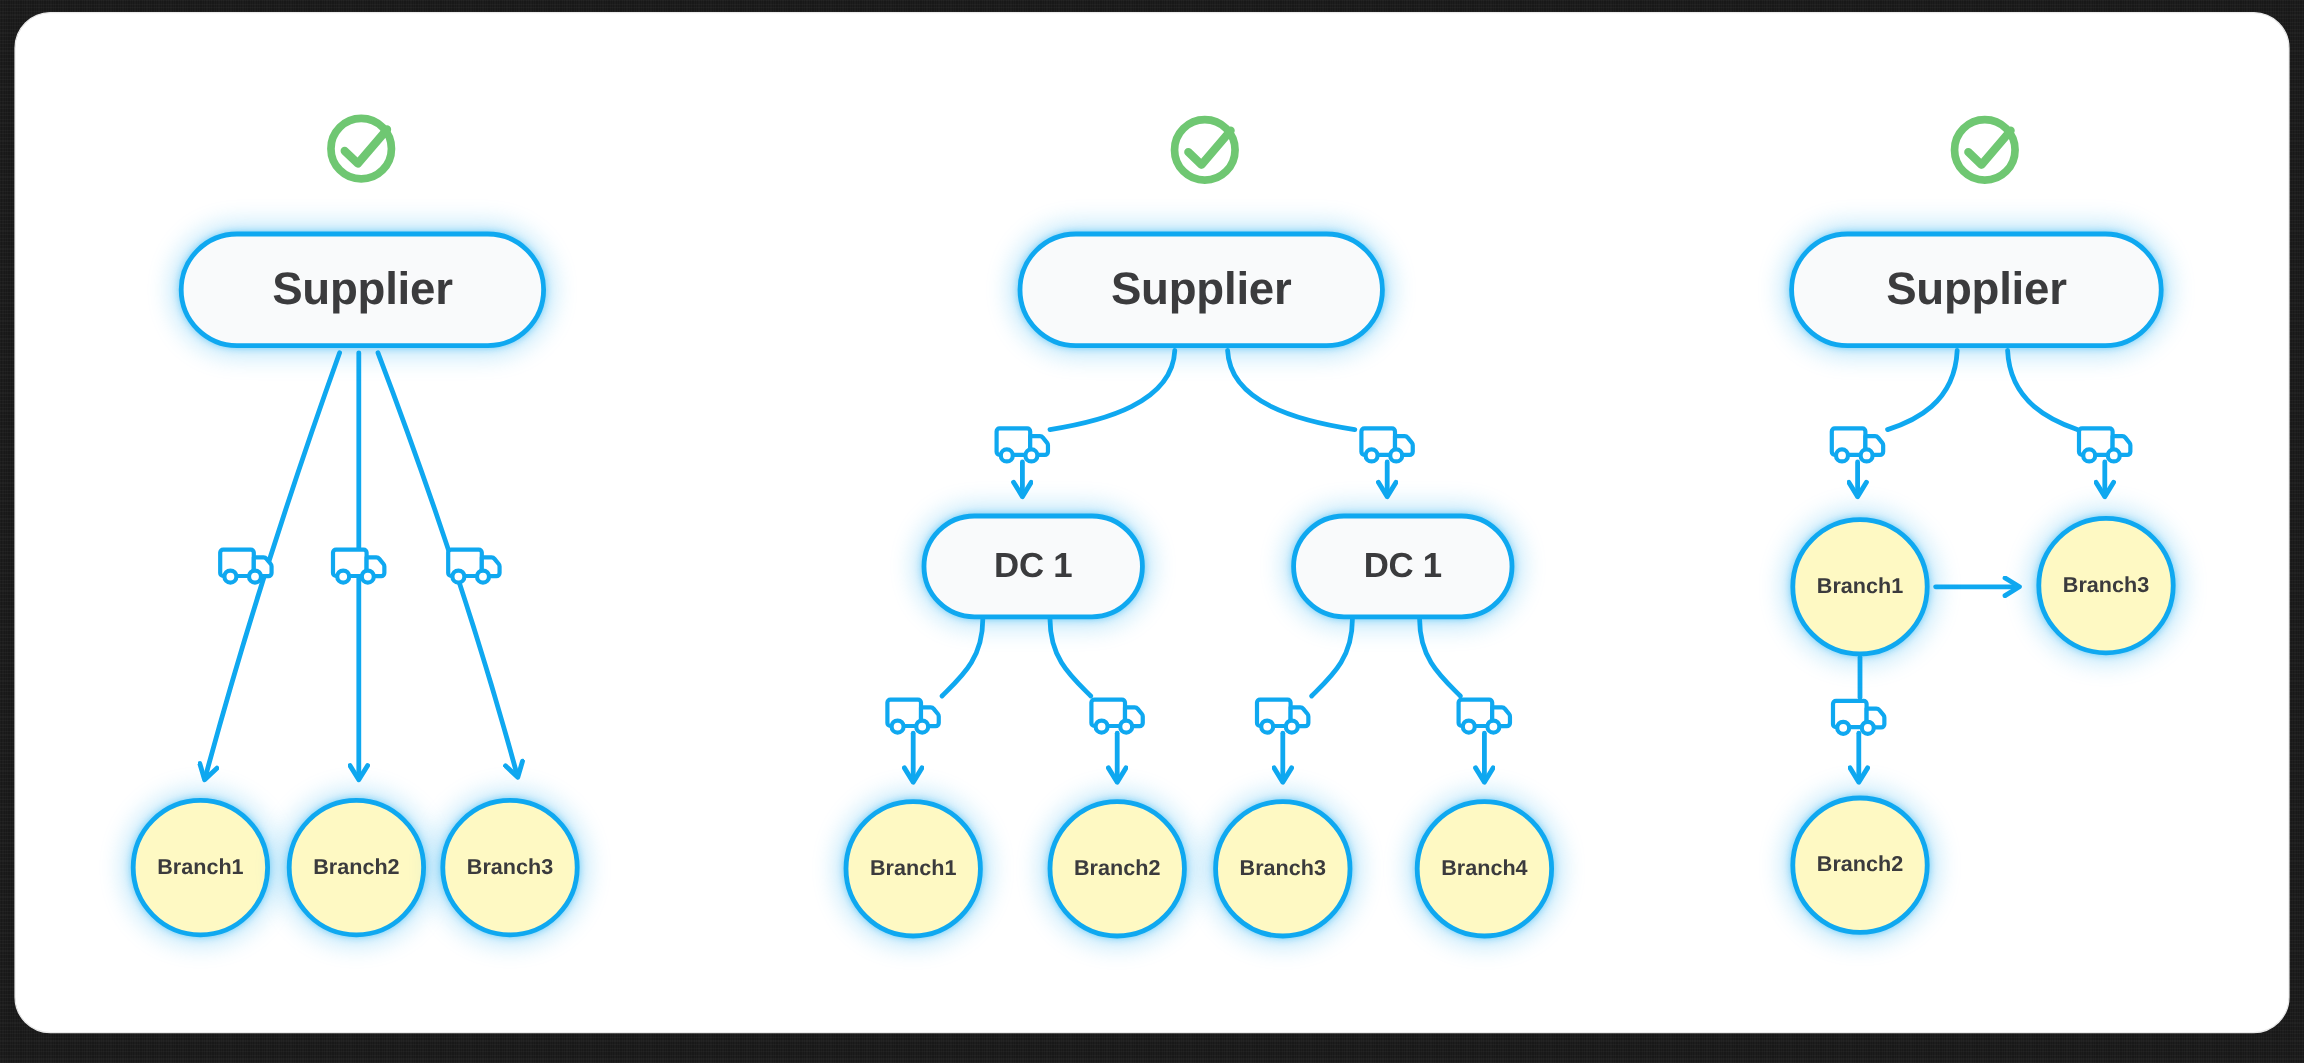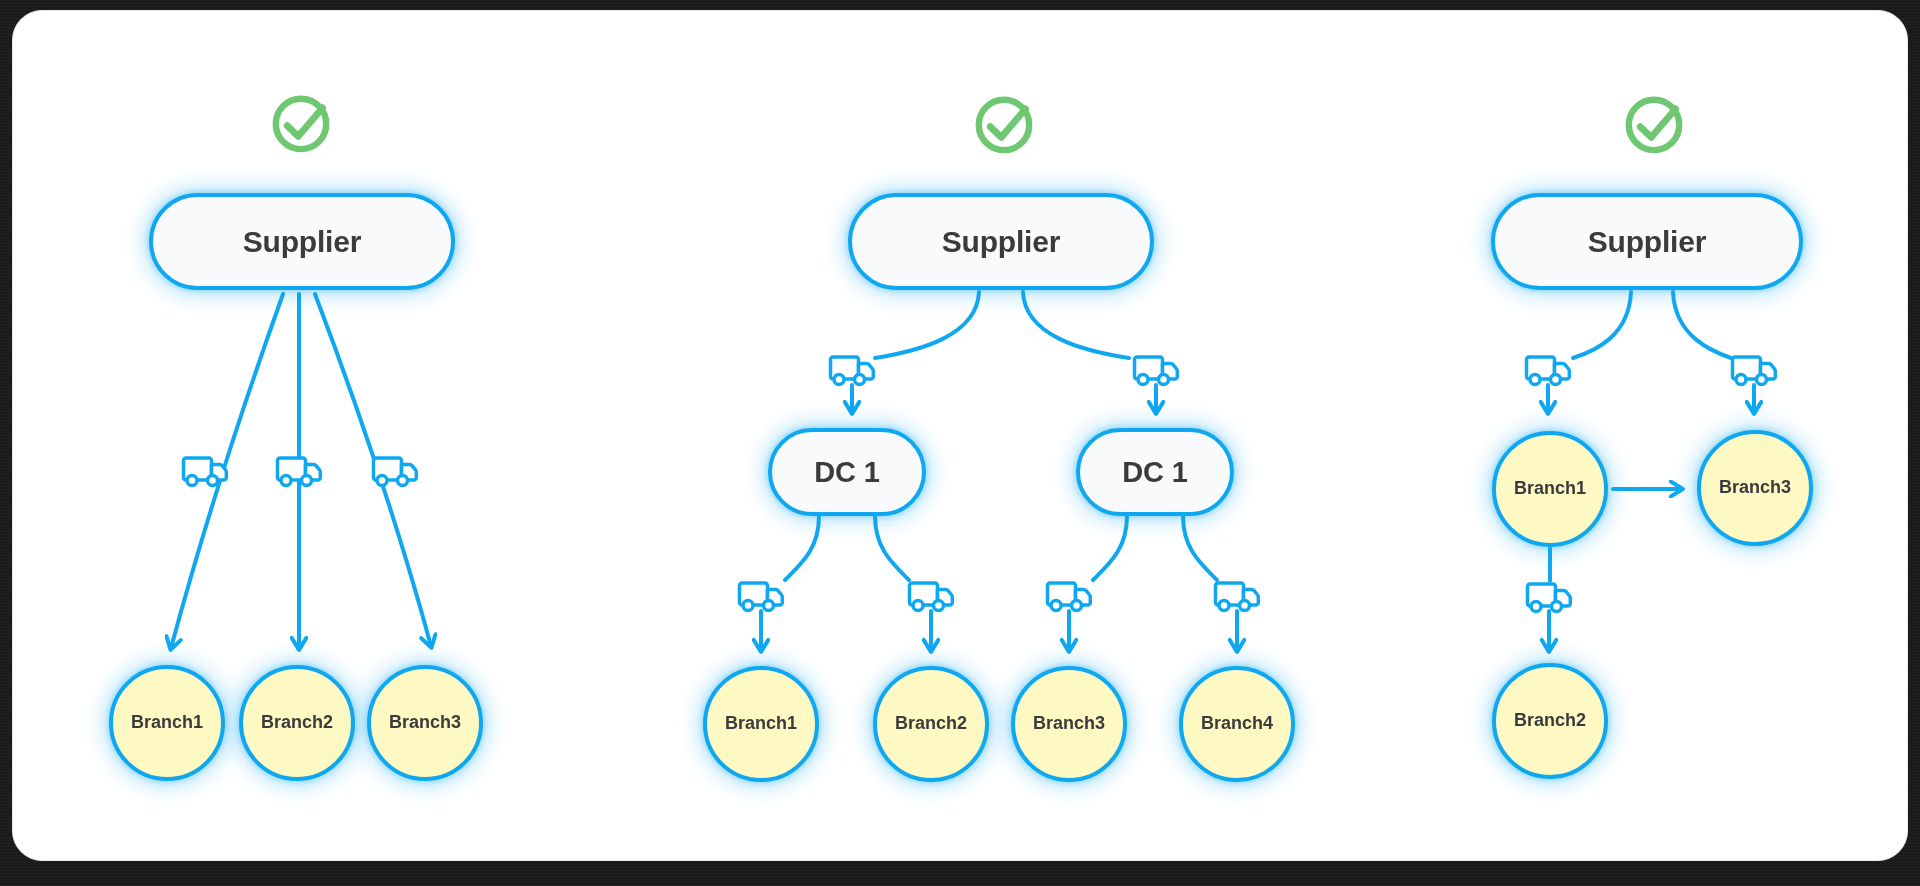--- a/index.html
+++ b/index.html
@@ -14,24 +14,24 @@
   .card{
     position:absolute;left:12px;right:12px;top:10px;bottom:25px;
     background:#ffffff;border-radius:30px;border:1px solid #e9e9e9;
   }
   .wires{position:absolute;left:0;top:0;width:1896px;height:851px;}
   .node{position:absolute;display:flex;align-items:center;justify-content:center;
         box-sizing:border-box;color:#3b3b3d;text-align:center;}
   .pill{
     background:#f9fafb;border:4px solid #0fa8f0;border-radius:50px;
     box-shadow:0 0 6px rgba(15,168,240,.45), 0 0 22px 4px rgba(15,168,240,.33);
-    font-size:30px;font-weight:600;letter-spacing:-.2px;
+    font-size:38px;font-weight:600;letter-spacing:-.2px;
   }
   .pill.supplier{width:306px;height:97px;}
-  .pill.dc{width:158px;height:88px;border-radius:44px;font-size:29px;}
+  .pill.dc{width:186px;height:88px;border-radius:44px;font-size:29px;}
   .circle{
     width:116px;height:116px;border-radius:50%;
     background:#fef9c3;border:4px solid #0fa8f0;
     box-shadow:0 0 6px rgba(15,168,240,.45), 0 0 22px 4px rgba(15,168,240,.33);
     font-size:18px;font-weight:600;line-height:1.3;flex-direction:row;
   }
   .circle span{display:block;}
   .check{width:66px;height:66px;}
   .check svg{width:66px;height:66px;overflow:visible;}
 </style>

